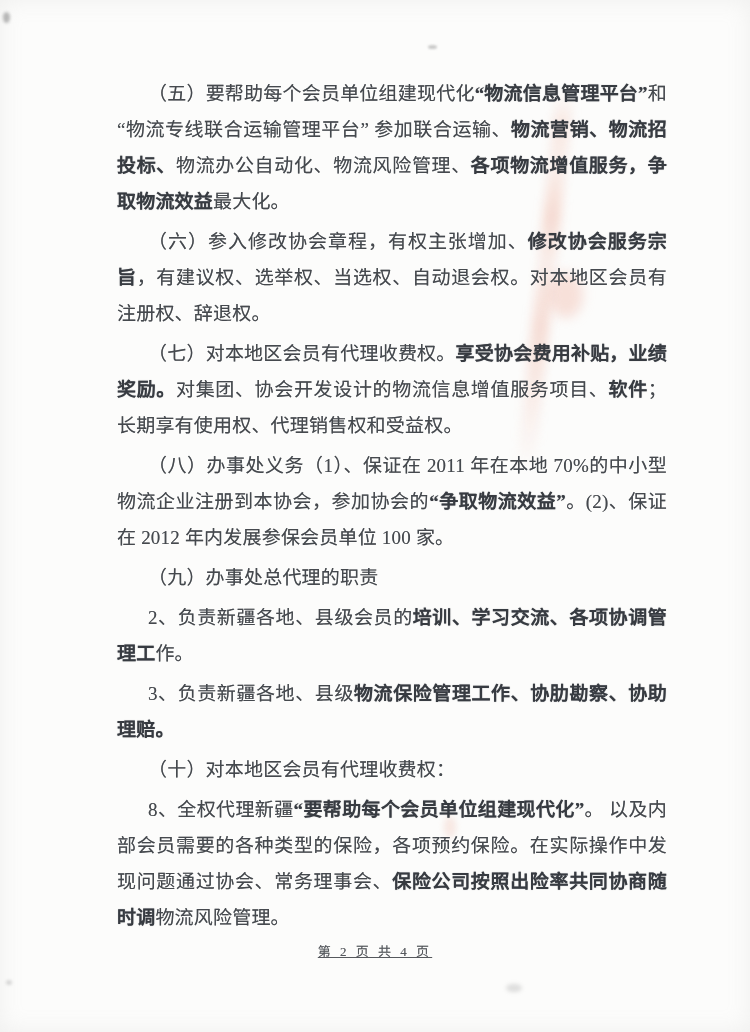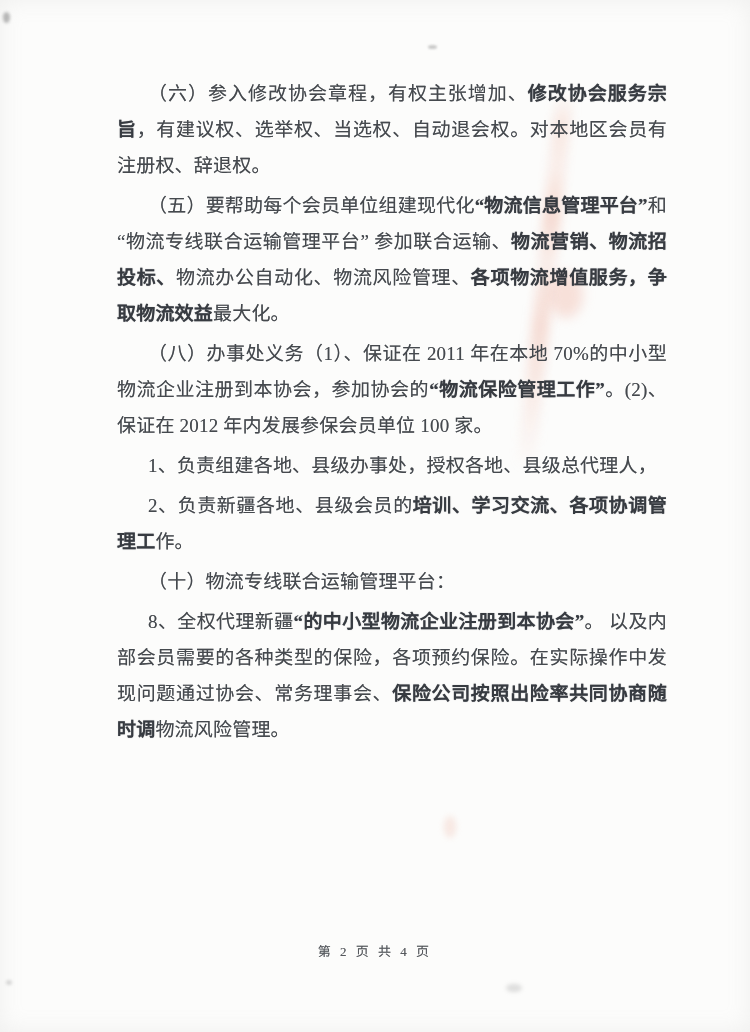--- a/index.html
+++ b/index.html
@@ -43,20 +43,21 @@
   .footer {
     position: absolute;
     top: 941px;
     left: 0;
     width: 750px;
     text-align: center;
     font-size: 13px;
     letter-spacing: 3px;
     color: #55585d;
     text-shadow: 0 0 0.5px rgba(85,88,93,0.5);
+    text-decoration: underline;
   }
   
   .artifact { position: absolute; pointer-events: none; }
   .streak {
     left: 556px;
     top: 92px;
     width: 18px;
     height: 380px;
     transform: rotate(6deg);
     transform-origin: 50% 0;
@@ -104,24 +105,26 @@
 
   <div class="artifact streak"></div>
   <div class="artifact blob"></div>
   <div class="artifact dot-pink"></div>
   <div class="speck s1"></div>
   <div class="speck s2"></div>
   <div class="speck s3"></div>
   <div class="speck s4"></div>
 
   <div class="body-text">
+      <p class="para"><span>（五）要帮助每个会员单位组建现代化</span><span class="ink-heavy">“物流信息管理平台”</span><span>和“物流专线联合运输管理平台” 参加联合运输、</span><span class="ink-heavy">物流营销、物流招投标、</span><span>物流办公自动化、物流风险管理、</span><span class="ink-heavy">各项物流增值服务，争取物流效益</span><span>最大化。</span></p>
       <p class="para"><span>（六）参入修改协会章程，有权主张增加、</span><span class="ink-heavy">修改协会服务宗旨</span><span>，有建议权、选举权、当选权、自动退会权。对本地区会员有注册权、辞退权。</span></p>
-      <p class="para"><span>（五）要帮助每个会员单位组建现代化</span><span class="ink-heavy">“物流信息管理平台”</span><span>和“物流专线联合运输管理平台” 参加联合运输、</span><span class="ink-heavy">物流营销、物流招投标、</span><span>物流办公自动化、物流风险管理、</span><span class="ink-heavy">各项物流增值服务，争取物流效益</span><span>最大化。</span></p>
-      <p class="para"><span>（八）办事处义务（1）、保证在 2011 年在本地 70%的中小型物流企业注册到本协会，参加协会的</span><span class="ink-heavy">“物流保险管理工作”</span><span>。(2)、保证在 2012 年内发展参保会员单位 100 家。</span></p>
-      <p class="para"><span>1、负责组建各地、县级办事处，授权各地、县级总代理人，</span></p>
+      <p class="para"><span>（七）对本地区会员有代理收费权。</span><span class="ink-heavy">享受协会费用补贴，业绩奖励。</span><span>对集团、协会开发设计的物流信息增值服务项目、</span><span class="ink-heavy">软件</span><span>；长期享有使用权、代理销售权和受益权。</span></p>
+      <p class="para"><span>（八）办事处义务（1）、保证在 2011 年在本地 70%的中小型物流企业注册到本协会，参加协会的</span><span class="ink-heavy">“争取物流效益”</span><span>。(2)、保证在 2012 年内发展参保会员单位 100 家。</span></p>
+      <p class="para"><span>（九）办事处总代理的职责</span></p>
       <p class="para"><span>2、负责新疆各地、县级会员的</span><span class="ink-heavy">培训、学习交流、各项协调管理工</span><span>作。</span></p>
-      <p class="para"><span>（十）物流专线联合运输管理平台：</span></p>
-      <p class="para"><span>8、全权代理新疆</span><span class="ink-heavy">“的中小型物流企业注册到本协会”</span><span>。 以及内部会员需要的各种类型的保险，各项预约保险。在实际操作中发现问题通过协会、常务理事会、</span><span class="ink-heavy">保险公司按照出险率共同协商随时调</span><span>物流风险管理。</span></p>
+      <p class="para"><span>3、负责新疆各地、县级</span><span class="ink-heavy">物流保险管理工作、协肋勘察、协助理赔。</span></p>
+      <p class="para"><span>（十）对本地区会员有代理收费权：</span></p>
+      <p class="para"><span>8、全权代理新疆</span><span class="ink-heavy">“要帮助每个会员单位组建现代化”</span><span>。 以及内部会员需要的各种类型的保险，各项预约保险。在实际操作中发现问题通过协会、常务理事会、</span><span class="ink-heavy">保险公司按照出险率共同协商随时调</span><span>物流风险管理。</span></p>
     </div>
 
   <div class="footer">第 2 页 共 4 页</div>
 
 </div>
 
 </body></html>

